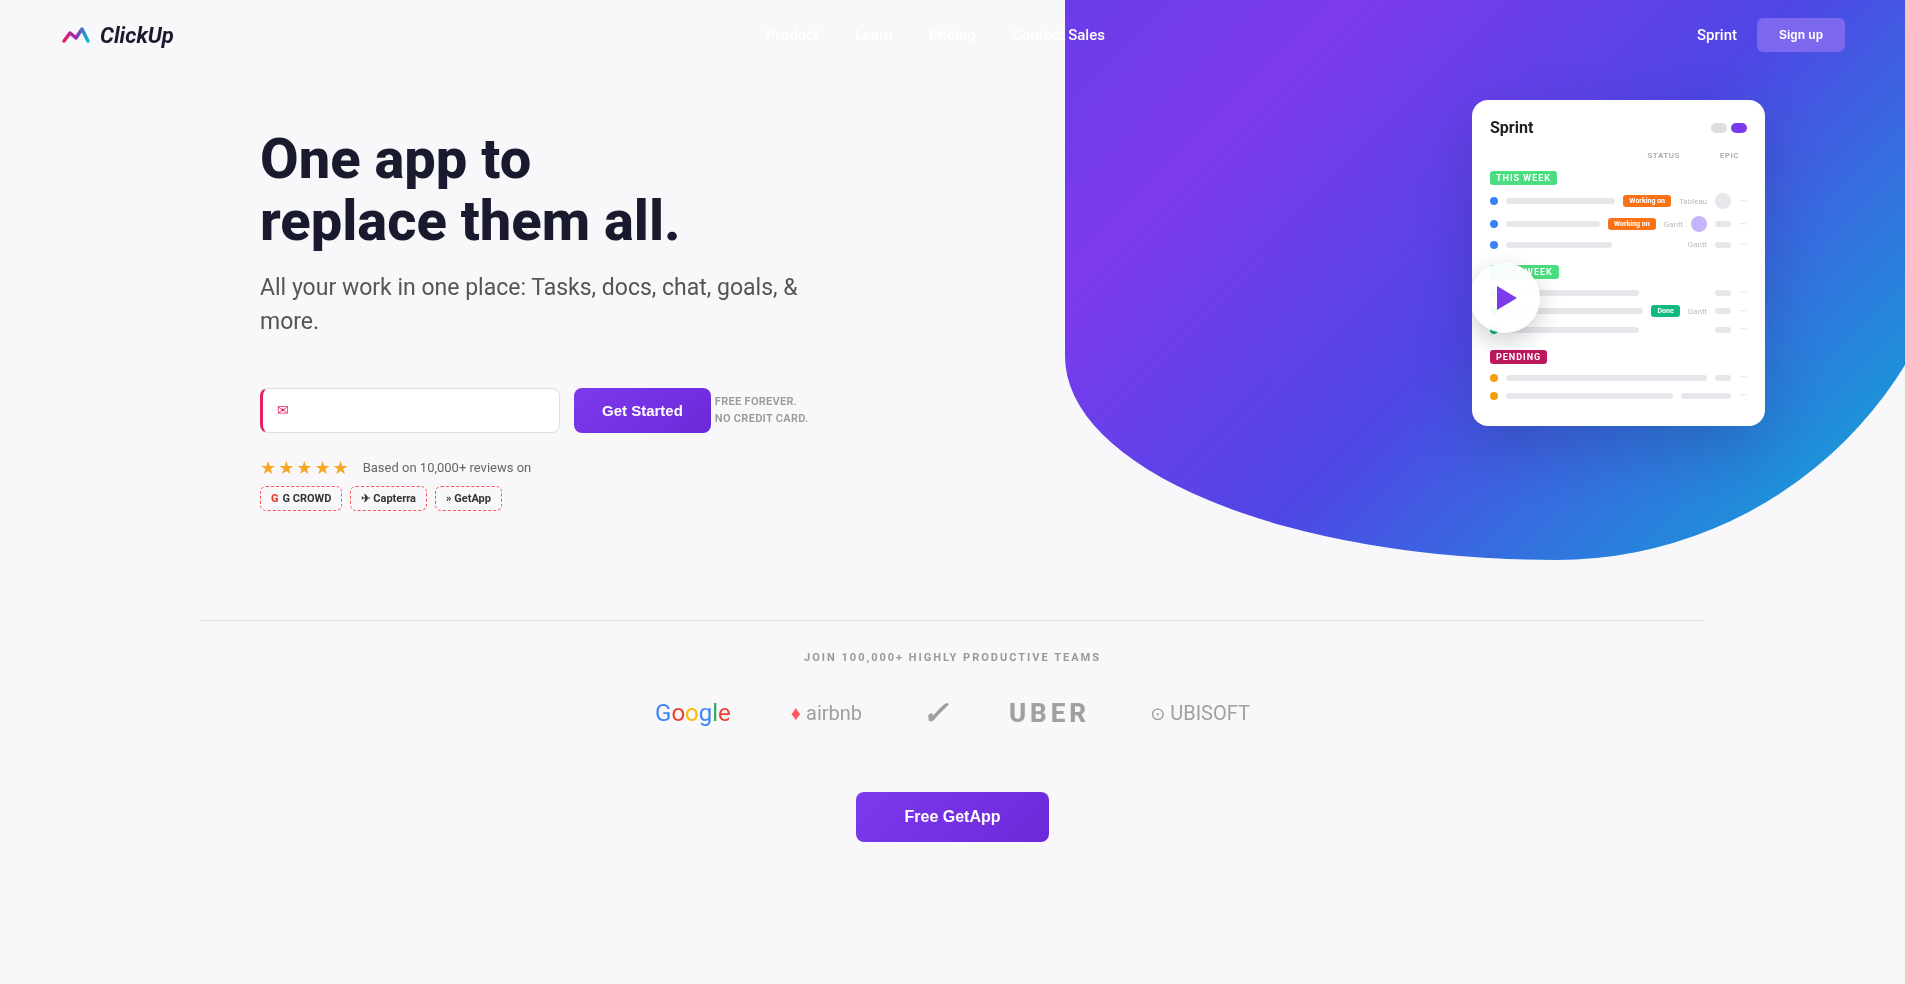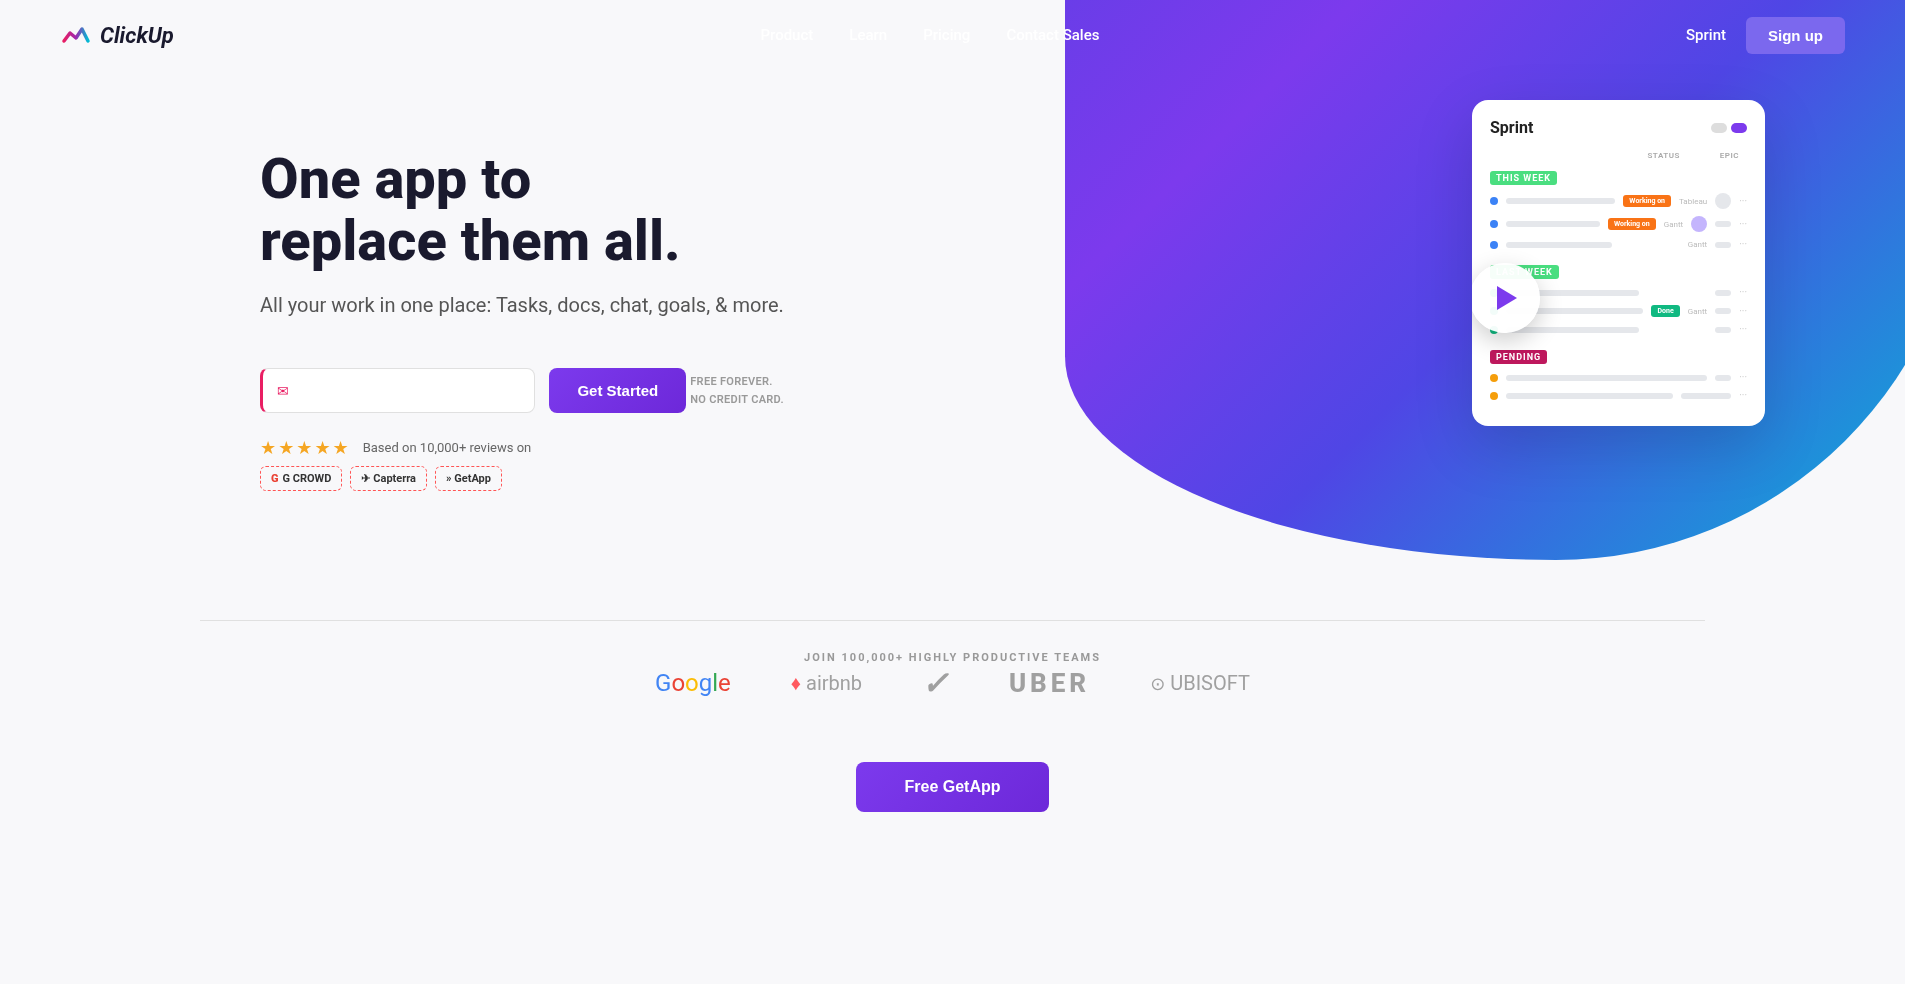--- a/index.html
+++ b/index.html
@@ -13,21 +13,21 @@
     }
     .logo { display: flex; align-items: center; gap: 8px; text-decoration: none; font-style: italic; }
     .logo-icon { width: 32px; height: 32px; }
     .logo-text { font-size: 22px; font-weight: 700; color: #1a1a2e; }
     .nav-links { display: flex; align-items: center; gap: 36px; }
     .nav-link { color: #fff; text-decoration: none; font-size: 15px; font-weight: 500; }
     .nav-actions { display: flex; align-items: center; gap: 20px; }
     .login-btn { color: #fff; text-decoration: none; font-size: 15px; font-weight: 500; }
     .signup-btn {
       background: #7b68ee; color: #fff; border: none; padding: 10px 22px;
-      border-radius: 6px; font-size: 15px; font-weight: 600; cursor: pointer;
+      border-radius: 6px; font-size: 12px; font-weight: 600; cursor: pointer;
     }
 
     
     .hero-blob {
       position: absolute; top: 0; right: -60px;
       width: 900px; height: 560px;
       background: linear-gradient(135deg, #6a3de8 0%, #7c3aed 20%, #4f46e5 50%, #06b6d4 100%);
       border-radius: 0 0 50% 60% / 0 0 80% 40%;
       z-index: 0;
     }
@@ -38,21 +38,21 @@
       display: flex; align-items: center;
       padding: 100px 60px 40px 260px;
       overflow: hidden;
     }
     .hero-content { position: relative; z-index: 2; max-width: 580px; }
     .hero-title {
       font-size: 56px; font-weight: 800; line-height: 1.1;
       color: #1a1a2e; margin-bottom: 18px;
     }
     .hero-subtitle {
-      font-size: 20px; color: #555; margin-bottom: 48px; line-height: 1.5;
+      font-size: 23px; color: #555; margin-bottom: 48px; line-height: 1.5;
     }
     .email-form { display: flex; margin-bottom: 18px; }
     .email-input-wrap {
       position: relative; flex: 1; max-width: 300px;
       border: 1.5px solid #e0e0e0; border-radius: 8px;
       background: #fff; display: flex; align-items: center;
       padding: 0 14px; margin-right: 14px;
       border-left: 3px solid #e91e63;
     }
     .email-icon { color: #e91e63; margin-right: 8px; font-size: 14px; }
@@ -123,21 +123,21 @@
       width: 70px; height: 70px; border-radius: 50%;
       background: rgba(255,255,255,0.95);
       display: flex; align-items: center; justify-content: center;
       box-shadow: 0 8px 24px rgba(0,0,0,0.2);
     }
     .play-triangle { width: 0; height: 0; border-top: 12px solid transparent; border-bottom: 12px solid transparent; border-left: 20px solid #7c3aed; margin-left: 4px; }
 
     
     .divider-section { padding: 40px 0; text-align: center; }
     .divider-line { height: 1px; background: #e0e0e0; margin: 0 200px 30px; }
-    .join-text { font-size: 11px; font-weight: 700; letter-spacing: 2px; color: #999; }
+    .join-text { font-size: 11px; font-weight: 700; letter-spacing: 2px; color: #999; margin-bottom: 30px; }
     .logos-row { display: flex; align-items: center; justify-content: center; gap: 60px; flex-wrap: wrap; }
     .logo-brand { font-size: 22px; color: #bbb; font-weight: 400; }
     .logo-brand.google { color: #a0a0a0; font-size: 24px; }
     .logo-brand.airbnb { color: #a0a0a0; font-size: 20px; }
     .logo-brand.uber { color: #a0a0a0; font-size: 26px; font-weight: 800; letter-spacing: 4px; }
     .logo-brand.ubisoft { color: #a0a0a0; font-size: 20px; }
 
     
     .free-forever-wrap { text-align: center; padding: 20px 0 40px; }
     .free-forever-btn {

